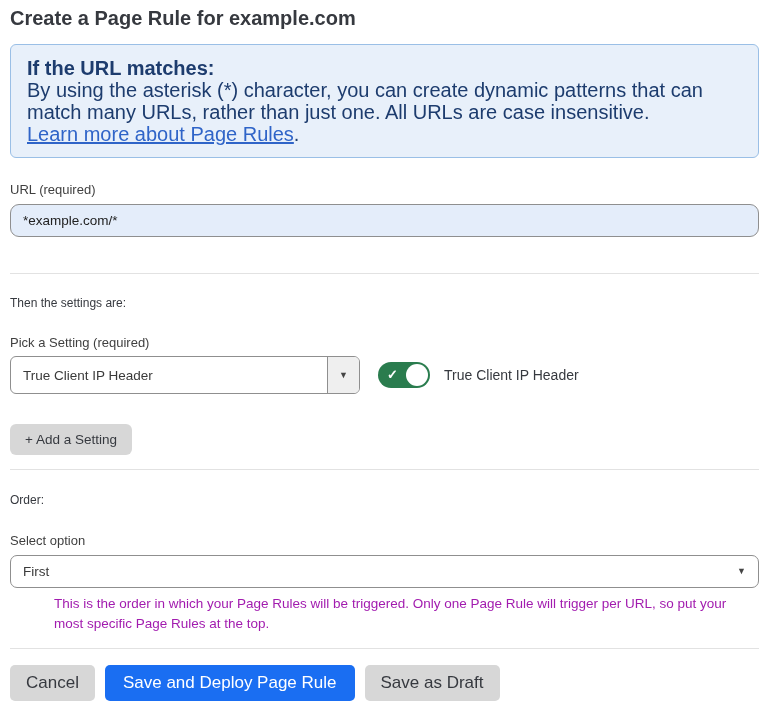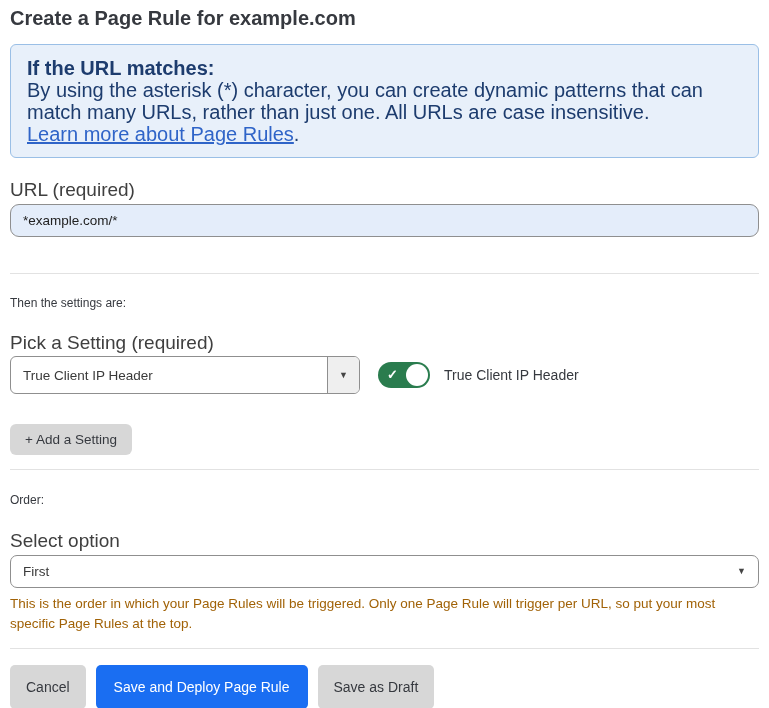--- a/index.html
+++ b/index.html
@@ -26,21 +26,21 @@
     padding: 12px 16px;
     font-size: 20px; line-height: 22px;
     color: #1d3c6e;
   }
   .info-box .info-heading { font-weight: 700; }
   .info-box a.info-link {
     color: #2f64c8; text-decoration: underline; cursor: pointer;
   }
 
   .field-label {
-    font-size: 19px; line-height: 15px; color: #3f3f3f;
+    font-size: 13px; line-height: 15px; color: #3f3f3f;
     margin-top: 24px;
   }
 
   .url-input {
     margin-top: 7px;
     width: 100%; height: 33px;
     background: #e4edfa;
     border: 1px solid #8f8f8f;
     border-radius: 9px;
     padding: 0 12px;
@@ -123,32 +123,33 @@
     border: 1px solid #8f8f8f;
     border-radius: 7px;
     display: flex; align-items: center; justify-content: space-between;
     padding: 0 12px;
     font-size: 13.5px; color: #3a3a3a;
     cursor: pointer;
   }
 
   .help-text {
     margin-top: 6px;
-    font-size: 13.5px; line-height: 20px; color: #a16207;
+    font-size: 13.5px; line-height: 20px; color: #a21caf;
     max-width: 749px;
+    margin-left: 44px;
   }
 
   .footer-actions {
     margin-top: 16px;
     display: flex; align-items: center; gap: 10px;
   }
   .btn {
-    height: 44px; border: none; border-radius: 5px;
-    font-family: "Liberation Sans", sans-serif;
-    font-size: 14px; cursor: pointer;
+    height: 36px; border: none; border-radius: 5px;
+    font-family: "Liberation Sans", sans-serif;
+    font-size: 17px; cursor: pointer;
     padding: 0 16px;
   }
   .btn-gray { background: #d7d7d7; color: #36393f; }
   .btn-blue { background: #1a6ef2; color: #ffffff; padding: 0 18px; }
 </style>
 </head>
 <body>
 
 <div class="container">
 

